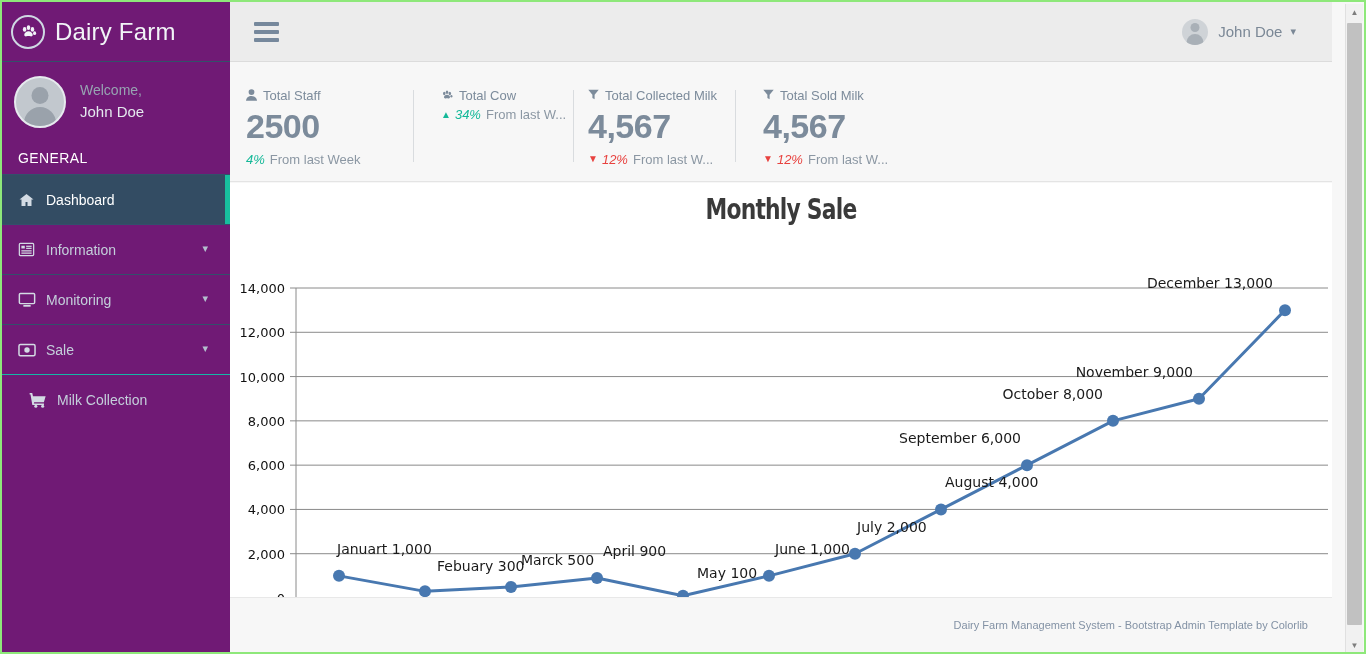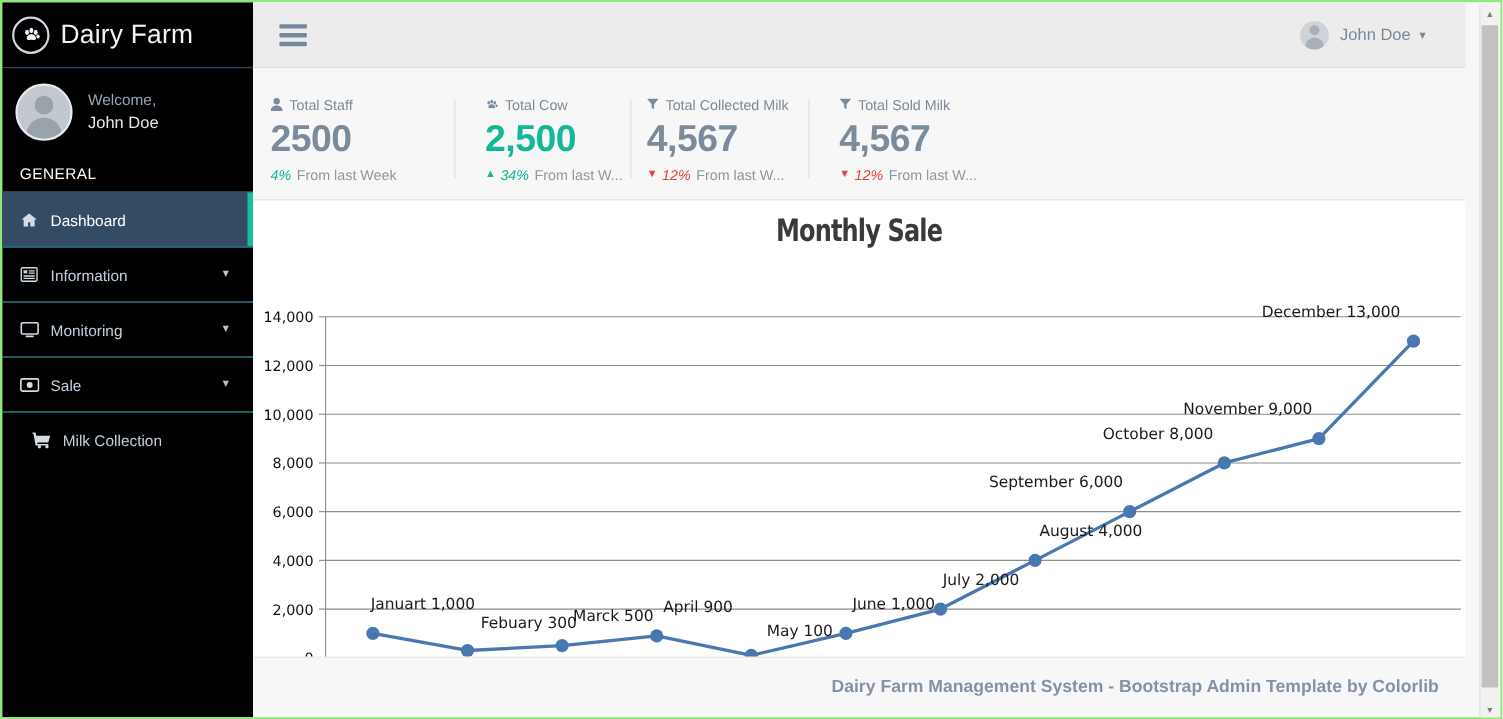--- a/index.html
+++ b/index.html
@@ -14,21 +14,21 @@
     width: 1366px; height: 654px;
     border: 2px solid #8ee87a;
     background: #f7f7f7;
     overflow: hidden;
   }
 
   
   .sidebar {
     position: absolute; left: 0; top: 0;
     width: 228px; height: 650px;
-    background: #000000;
+    background: #701a75;
     color: #c9d3de;
   }
   .brand {
     height: 60px;
     display: flex; align-items: center;
     padding-left: 9px;
     border-bottom: 1px solid #34506a;
   }
   .brand-logo {
     width: 34px; height: 34px; border-radius: 50%;
@@ -182,21 +182,21 @@
   }
   .chart-svg { display:block; }
 
   .footer {
     position:absolute; left:228px; top:595px;
     width:1102px; height:55px;
     background:#f7f7f7;
     border-top:1px solid #e8e8e8;
     display:flex; align-items:center; justify-content:flex-end;
   }
-  .footer-text { font-size:16px; color:#8392a5; margin-right:24px;font-weight:bold; }
+  .footer-text { font-size:11px; color:#8392a5; margin-right:24px; }
 
   
   .scrollbar {
     position:absolute; right:2px; top:2px;
     width:17px; height:650px;
     background:#f1f1f1; border-left:1px solid #e0e0e0;
   }
   .sb-btn {
     height:17px; width:17px;
     display:flex;align-items:center;justify-content:center;
@@ -335,21 +335,20 @@
           <svg width="12" height="12" viewBox="0 0 24 24" fill="currentColor">
             <ellipse cx="6.5" cy="9" rx="2.5" ry="3.3"></ellipse>
               <ellipse cx="12" cy="6.6" rx="2.5" ry="3.4"></ellipse>
             <ellipse cx="17.6" cy="9" rx="2.5" ry="3.3"></ellipse>
               <ellipse cx="20.8" cy="14.4" rx="2.1" ry="2.6"></ellipse>
             <path d="M12 11.5c3.3 0 6 2.6 6 5.1 0 1.9-1.6 2.6-3.3 2.2-1.1-.3-1.9-.4-2.7-.4s-1.6.1-2.7.4C7.6 19.2 6 18.5 6 16.6c0-2.5 2.7-5.1 6-5.1z"></path>
           </svg>
         </span>
         <span>Total Cow</span>
       </div>
-      <div class="stat-value green">2,500</div>
       <div class="stat-foot">
         <span class="arrow up">▲</span>
         <span class="pct up">34%</span>
         <span>From last W...</span>
       </div>
     </div>
 
     <div class="stat" style="width:162px;padding-left:15px;">
       <div class="stat-title">
         <span class="t-ico">

